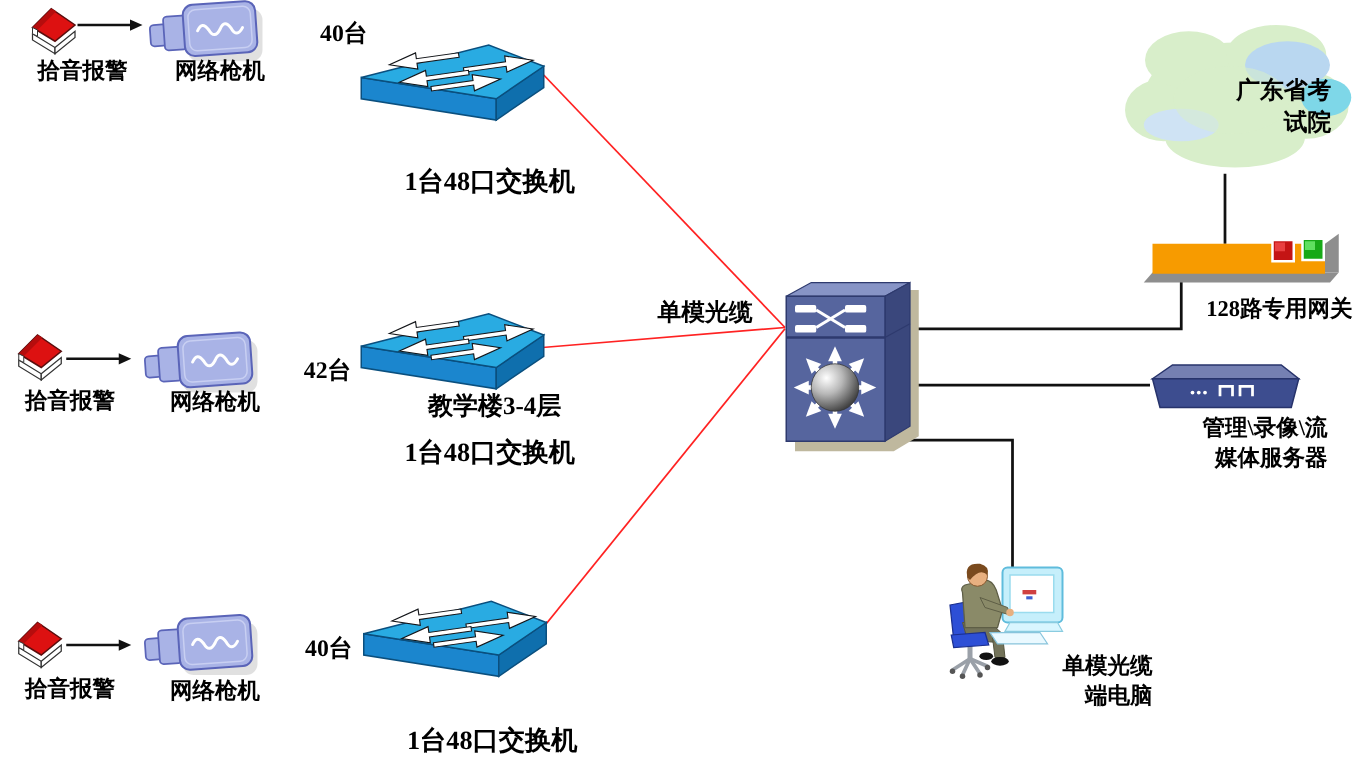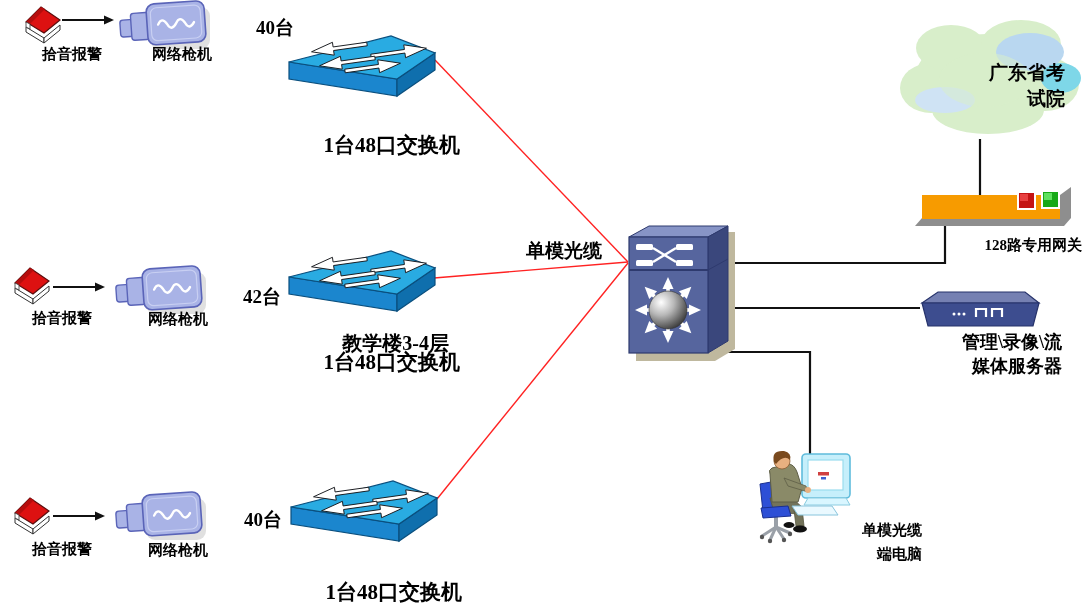--- a/index.html
+++ b/index.html
@@ -1,20 +1,20 @@
 <!DOCTYPE html>
 <html><head>
 <meta charset="utf-8">
 <style>
   html,body{margin:0;padding:0;background:#fff;}
   #canvas{position:relative;width:1082px;height:611px;background:#fff;overflow:hidden;
           font-family:"Liberation Serif",serif;}
   #diagram-svg{position:absolute;left:0;top:0;}
   .lbl{position:absolute;font-weight:bold;color:#000;text-align:right;white-space:nowrap;line-height:1.15;}
-  .s17{font-size:15px;}
+  .s17{font-size:18px;}
   .s18{font-size:18px;}
   .s19{font-size:19px;}
   .s20{font-size:20px;}
   .s21{font-size:21px;}
 </style>
 </head>
 <body>
 
 <div id="canvas">
 
@@ -198,21 +198,21 @@
 </svg>
 
 <div class="lbl s17" style="left:6px;   top:46px;  width:96px;">拾音报警</div>
 <div class="lbl s17" style="left:116px; top:46px;  width:96px;">网络枪机</div>
 <div class="lbl s19" style="left:224px; top:17px;  width:70px;">40台</div>
 <div class="lbl s21" style="left:272px; top:133px; width:188px;">1台48口交换机</div>
 
 <div class="lbl s17" style="left:0px;   top:310px; width:92px;">拾音报警</div>
 <div class="lbl s17" style="left:112px; top:311px; width:96px;">网络枪机</div>
 <div class="lbl s19" style="left:211px; top:286px; width:70px;">42台</div>
-<div class="lbl s20" style="left:283px; top:314px; width:166px;margin-top:18px;">教学楼3-4层</div>
+<div class="lbl s20" style="left:283px; top:314px; width:166px;">教学楼3-4层</div>
 <div class="lbl s21" style="left:272px; top:350px; width:188px;">1台48口交换机</div>
 
 <div class="lbl s17" style="left:0px;   top:541px; width:92px;">拾音报警</div>
 <div class="lbl s17" style="left:112px; top:542px; width:96px;">网络枪机</div>
 <div class="lbl s19" style="left:212px; top:509px; width:70px;">40台</div>
 <div class="lbl s21" style="left:274px; top:580px; width:188px;">1台48口交换机</div>
 
 <div class="lbl s19" style="left:498px; top:240px; width:104px;">单模光缆</div>
 
 <div class="lbl s19" style="left:945px; top:62px;  width:120px;">广东省考</div>

